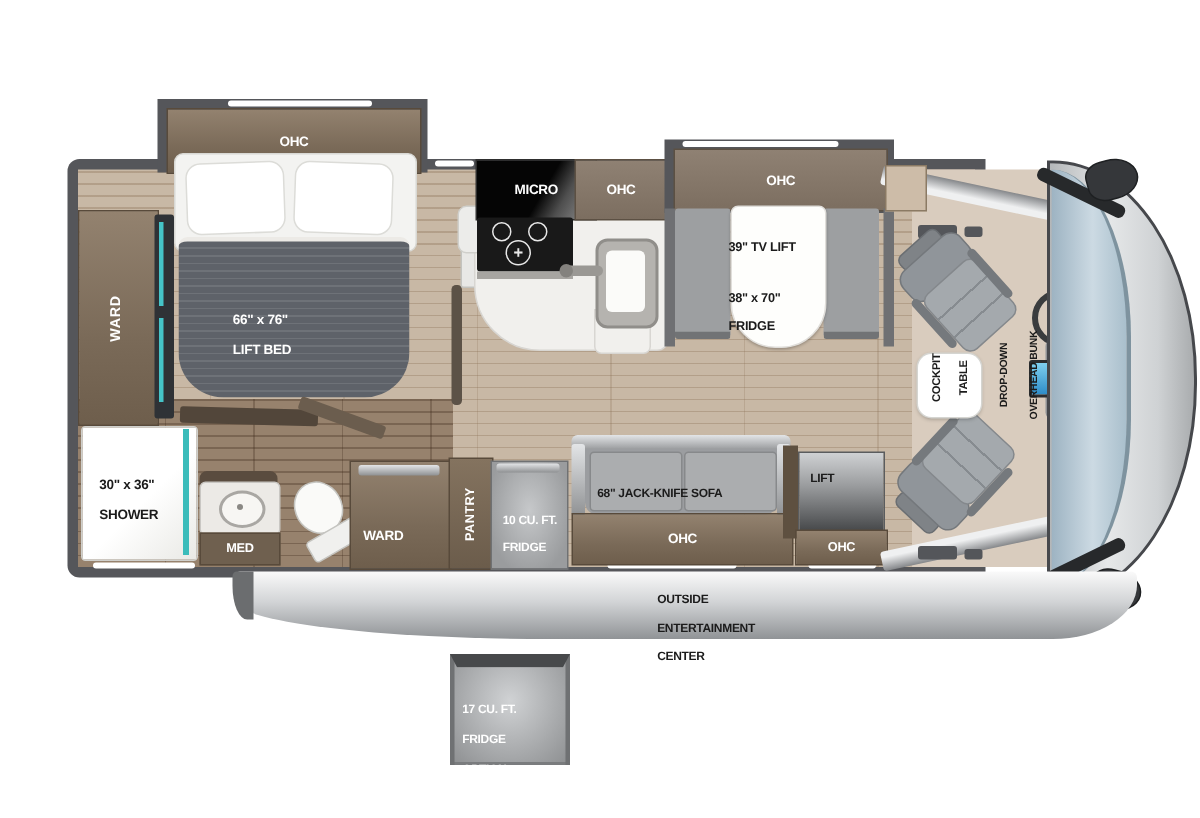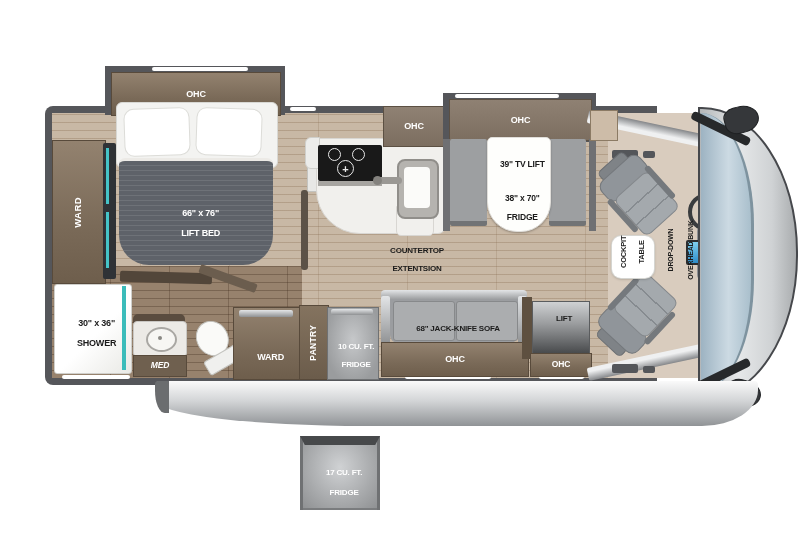--- a/index.html
+++ b/index.html
@@ -1,20 +1,20 @@
 <!DOCTYPE html>
 <html><head>
 <meta charset="utf-8">
 <style>
   html,body{margin:0;padding:0;background:#fff;}
   #stage{position:relative;width:800px;height:545px;background:#ffffff;overflow:hidden;
          font-family:"Liberation Sans",sans-serif;}
   .abs{position:absolute;}
   .lb{position:absolute;font-weight:bold;font-size:9px;line-height:1.12;color:#1b1b1b;
-      text-align:center;letter-spacing:-0.2px;white-space:pre;}
+      text-align:left;letter-spacing:-0.2px;white-space:pre;}
   .lw{color:#ffffff;}
   .flexc{display:flex;align-items:center;justify-content:center;}
   .wall{background:#55565a;}
   .wood-light{background-color:#c8b8a5;background-image:
      repeating-linear-gradient(0deg, rgba(133,105,77,0) 0 7px, rgba(133,105,77,.32) 7px 8px),
      repeating-linear-gradient(90deg, rgba(133,105,77,0) 0 88px, rgba(133,105,77,.22) 88px 89px);}
   .wood-dark{background-color:#97826d;background-image:
      repeating-linear-gradient(0deg, rgba(60,40,25,0) 0 7px, rgba(60,40,25,.32) 7px 8px),
      repeating-linear-gradient(90deg, rgba(60,40,25,0) 0 58px, rgba(60,40,25,.28) 58px 59px);}
   .cabinet{background:linear-gradient(180deg,#93826f,#7a6a58 60%,#6e5e4c);border:1px solid #584a3b;}
@@ -76,48 +76,48 @@
   <div class="abs" style="left:122px;top:286px;width:4px;height:84px;background:#3bbcba;"></div>
   <div class="lb" style="left:57px;top:308px;width:70px;font-size:9px;">
     <span>30" x 36"</span><br>
     <span>SHOWER</span>
   </div>
 
   <div class="abs" style="left:133px;top:314px;width:52px;height:9px;background:#5a4c3f;border-radius:5px 5px 0 0;"></div>
   <div class="abs" style="left:133px;top:321px;width:52px;height:34px;background:#eceae6;border:1px solid #c9c7c3;border-radius:4px;"></div>
   <div class="abs" style="left:146px;top:327px;width:27px;height:21px;background:#f7f6f3;border:2px solid #a9a7a3;border-radius:50%;"></div>
   <div class="abs" style="left:158px;top:336px;width:4px;height:4px;background:#8a8884;border-radius:50%;"></div>
-  <div class="abs cabinet flexc" style="left:133px;top:355px;width:52px;height:20px;background:#6f604f;font-style:italic;">
+  <div class="abs cabinet flexc" style="left:133px;top:355px;width:52px;height:20px;background:#6f604f;">
     <span class="lb lw" style="position:static;font-size:8.5px;">MED</span>
   </div>
 
   <div class="abs" style="left:192px;top:318px;width:46px;height:54px;transform:rotate(-30deg);">
     <div class="abs" style="left:8px;top:2px;width:30px;height:34px;background:#fafaf8;border:1px solid #c5c5c1;border-radius:50%;"></div>
     <div class="abs" style="left:4px;top:36px;width:38px;height:14px;background:#f0f0ee;border:1px solid #c5c5c1;border-radius:3px;"></div>
   </div>
 
   <div class="abs" style="left:316px;top:138px;width:128px;height:94px;background:#f1f0ed;border:1px solid #d8d6d2;border-radius:0 0 8px 44px;"></div>
   <div class="abs" style="left:396px;top:206px;width:36px;height:28px;background:#f1f0ed;border:1px solid #d8d6d2;border-radius:0 0 5px 5px;"></div>
   <div class="abs" style="left:305px;top:137px;width:13px;height:30px;background:#ececea;border:1px solid #cfcfcb;border-radius:6px 0 0 6px;"></div>
+  <div class="abs flexc" style="left:317px;top:106px;width:79px;height:39px;border:1px solid #2e2e2e;
+              background:linear-gradient(120deg,#050505 55%,#4f4f4f 72%,#9a9a9a);">
+    <span class="lb lw" style="position:static;">MICRO</span>
+  </div>
   <div class="abs" style="left:318px;top:145px;width:64px;height:36px;background:#191919;border-radius:2px;"></div>
   <div class="abs" style="left:328px;top:148px;width:11px;height:11px;border:1.5px solid #e8e8e8;border-radius:50%;"></div>
   <div class="abs" style="left:352px;top:148px;width:11px;height:11px;border:1.5px solid #e8e8e8;border-radius:50%;"></div>
   <div class="abs flexc" style="left:337px;top:160px;width:15px;height:15px;border:1.5px solid #e8e8e8;border-radius:50%;color:#e8e8e8;font-size:11px;font-weight:bold;">+</div>
   <div class="abs" style="left:318px;top:181px;width:64px;height:5px;background:#a7a5a1;"></div>
   <div class="abs cabinet-gray flexc" style="left:383px;top:106px;width:60px;height:39px;">
     <span class="lb lw" style="position:static;">OHC</span>
   </div>
   <div class="abs" style="left:397px;top:159px;width:38px;height:56px;background:#b5b3af;border:2px solid #908e8a;border-radius:8px;"></div>
   <div class="abs" style="left:404px;top:167px;width:26px;height:41px;background:#fbfbf9;border-radius:4px;"></div>
   <div class="abs" style="left:376px;top:177px;width:26px;height:7px;background:#9a9894;border-radius:4px;"></div>
   <div class="abs" style="left:373px;top:176px;width:9px;height:9px;background:#84827e;border-radius:50%;"></div>
-  <div class="lb" style="left:368px;top:238px;width:90px;font-size:8px;">
-    <span>COUNTERTOP</span><br>
-    <span>EXTENTSION</span>
-  </div>
 
   <div class="abs wall" style="left:443px;top:93px;width:153px;height:49px;"></div>
   <div class="abs slit" style="left:455px;top:94px;width:104px;height:4px;"></div>
   <div class="abs cabinet-gray flexc" style="left:449px;top:99px;width:141px;height:40px;">
     <span class="lb lw" style="position:static;">OHC</span>
   </div>
   <div class="abs" style="left:443px;top:139px;width:7px;height:92px;background:#6f7073;"></div>
   <div class="abs" style="left:589px;top:139px;width:7px;height:92px;background:#6f7073;"></div>
   <div class="abs" style="left:450px;top:139px;width:37px;height:82px;background:#9d9fa1;border-bottom:5px solid #717375;border-radius:2px;"></div>
   <div class="abs" style="left:549px;top:139px;width:37px;height:82px;background:#9d9fa1;border-bottom:5px solid #717375;border-radius:2px;"></div>
@@ -220,20 +220,25 @@
               background:linear-gradient(90deg,#9db3c2,#ccdae3 55%,#a9bfcc);border-right:3px solid #7e939f;"></div>
   <div class="abs" style="left:692px;top:110px;width:64px;height:9px;background:#27292b;border-radius:4px;transform:rotate(26deg);transform-origin:left center;"></div>
   <div class="abs" style="left:692px;top:385px;width:64px;height:9px;background:#27292b;border-radius:4px;transform:rotate(-26deg);transform-origin:left center;"></div>
   <div class="abs" style="left:724px;top:106px;width:33px;height:25px;background:#35373a;border:1px solid #1e2022;border-radius:40% 60% 55% 45%;transform:rotate(-15deg);"></div>
   <div class="abs" style="left:726px;top:380px;width:33px;height:25px;background:#35373a;border:1px solid #1e2022;border-radius:45% 55% 60% 40%;transform:rotate(15deg);"></div>
 
   <div class="abs" style="left:156px;top:381px;width:602px;height:45px;
               border-radius:4px 4px 56px 210px / 4px 4px 36px 26px;
               background:linear-gradient(180deg,#fafafa,#d2d4d6 45%,#909396);"></div>
   <div class="abs" style="left:155px;top:381px;width:14px;height:32px;background:#6b6d6f;border-radius:3px 0 0 70%;"></div>
+  <div class="lb" style="left:430px;top:385px;width:120px;font-size:8px;line-height:9.5px;">
+    <span>OUTSIDE</span><br>
+    <span>ENTERTAINMENT</span><br>
+    <span>CENTER</span>
+  </div>
 
   <div class="abs" style="left:300px;top:436px;width:80px;height:74px;
               background:radial-gradient(ellipse at 50% 42%,#d0d2d4 0%,#aaacae 55%,#8b8d8f);
               box-shadow:inset 3px 0 0 #6f7173, inset -3px 0 0 #6f7173, inset 0 -2px 0 #7a7c7e;"></div>
   <div class="abs" style="left:300px;top:436px;width:80px;height:9px;background:#47494b;clip-path:polygon(0 0,100% 0,94% 100%,6% 100%);"></div>
   <div class="lb lw" style="left:300px;top:458px;width:80px;font-size:8px;line-height:10px;">
     <span>17 CU. FT.</span><br>
     <span>FRIDGE</span><br>
     <span>OPTION</span>
   </div>

